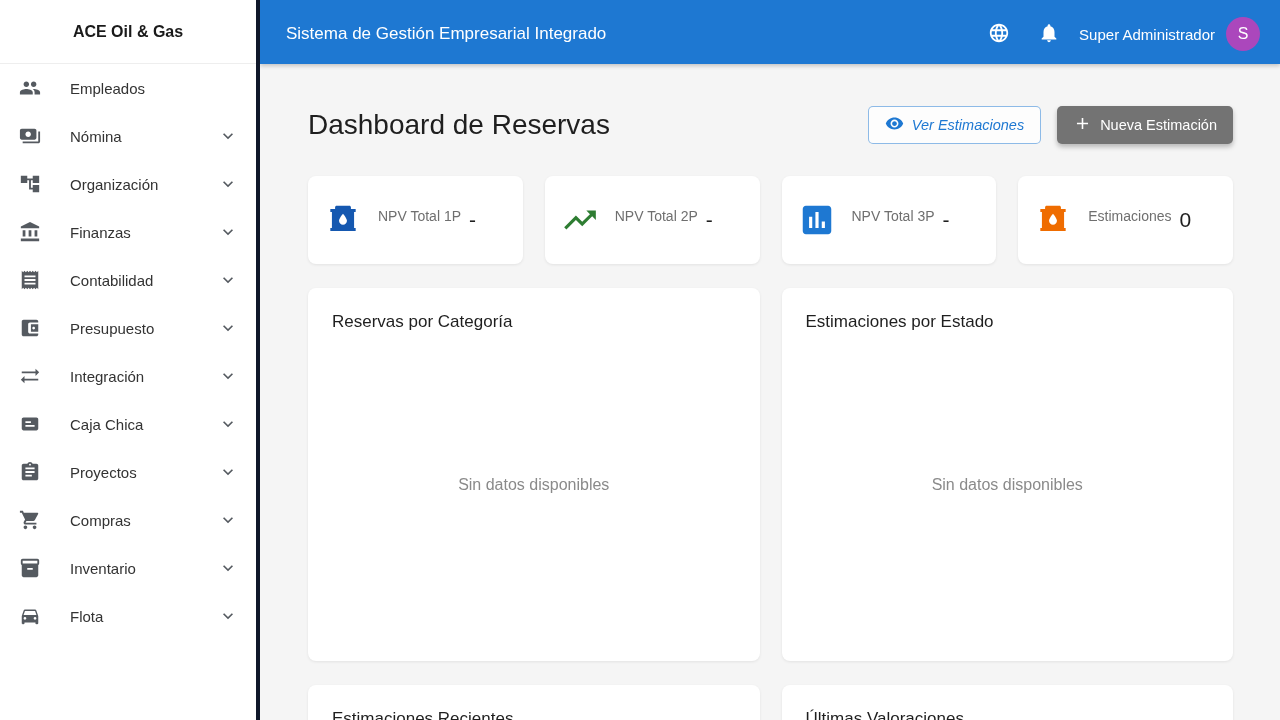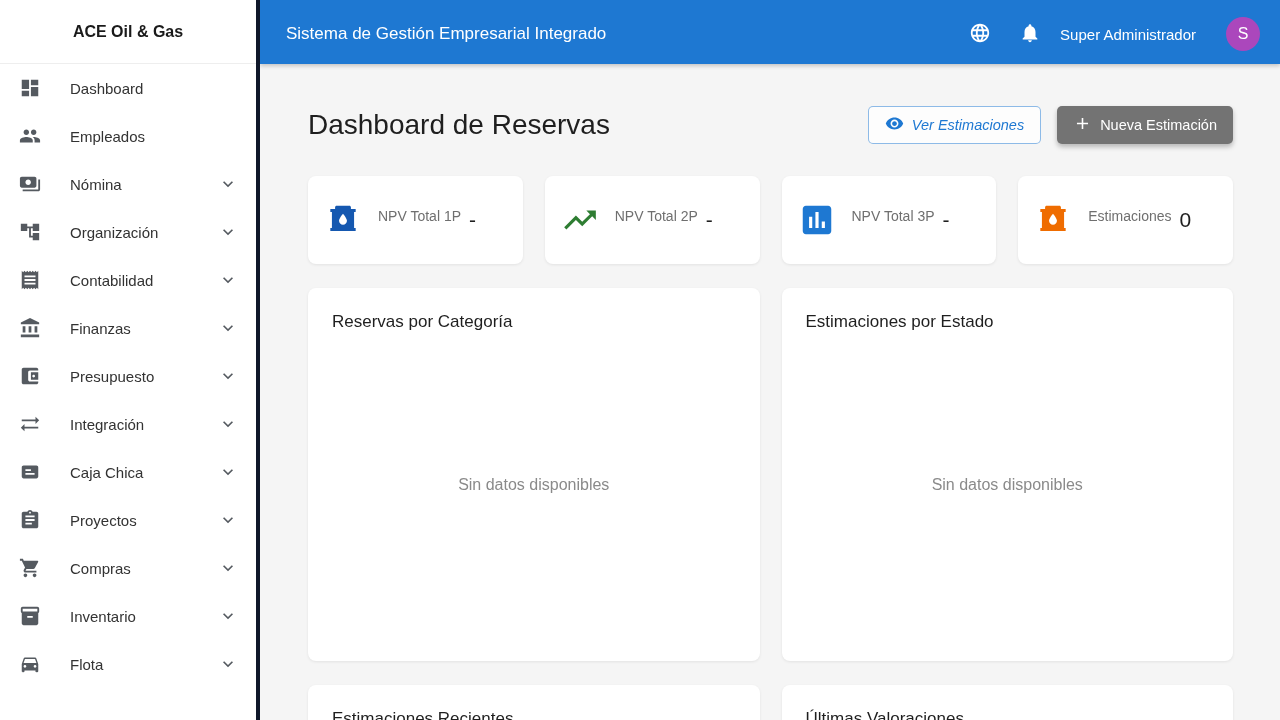--- a/index.html
+++ b/index.html
@@ -40,21 +40,21 @@
     color: #ffffff; box-shadow: 0 2px 4px rgba(0,0,0,0.2);
   }
   .topbar-title { font-size: 17px; font-weight: 400; flex: 1 1 auto; }
   .topbar-right { display: flex; align-items: center; gap: 10px; }
   .icon-btn {
     width: 40px; height: 40px; border-radius: 50%; display: flex;
     align-items: center; justify-content: center; cursor: pointer;
     background: transparent; border: none; color: #ffffff;
   }
   .icon-btn svg { width: 22px; height: 22px; }
-  .user-name { font-size: 15px; margin-right: 20px; white-space: nowrap; }
+  .user-name { font-size: 15px; margin-right: 1px; white-space: nowrap; }
   .avatar {
     width: 34px; height: 34px; border-radius: 50%;
     background: #ab47bc; color: #ffffff; font-size: 16px;
     display: flex; align-items: center; justify-content: center; cursor: pointer;
   }
 
   
   .content { flex: 1 1 auto; overflow: hidden; padding: 42px 47px 16px 48px; }
   .page-header { display: flex; align-items: center; margin-bottom: 32px; }
   .page-title { font-size: 28px; font-weight: 400; color: #1f1f1f; flex: 1 1 auto; }
@@ -107,28 +107,20 @@
 </style>
 </head>
 <body>
 
 <div class="app">
 
   <aside class="sidebar">
     <div class="logo">ACE Oil &amp; Gas</div>
     <nav>
 
-      <div class="nav-item">
-        <span class="nav-icon">
-            <svg viewBox="0 0 24 24" fill="currentColor">
-              <path d="M3 13h8V3H3v10zm0 8h8v-6H3v6zm10 0h8V11h-8v10zm0-18v6h8V3h-8z"></path>
-            </svg>
-          </span>
-        <span class="nav-label">Dashboard</span>
-      </div>
 
       <div class="nav-item">
         <span class="nav-icon">
             <svg viewBox="0 0 24 24" fill="currentColor">
               <path d="M16 11c1.66 0 2.99-1.34 2.99-3S17.66 5 16 5c-1.66 0-3 1.34-3 3s1.34 3 3 3zm-8 0c1.66 0 2.99-1.34 2.99-3S9.66 5 8 5C6.34 5 5 6.34 5 8s1.34 3 3 3zm0 2c-2.33 0-7 1.17-7 3.5V19h14v-2.5c0-2.33-4.67-3.5-7-3.5zm8 0c-.29 0-.62.02-.97.05 1.16.84 1.97 1.97 1.97 3.45V19h6v-2.5c0-2.33-4.67-3.5-7-3.5z"></path>
             </svg>
           </span>
         <span class="nav-label">Empleados</span>
       </div>
 
@@ -156,38 +148,38 @@
         <span class="chev">
             <svg viewBox="0 0 24 24" fill="currentColor">
               <path d="M7.41 8.59 12 13.17l4.59-4.58L18 10l-6 6-6-6z"></path>
             </svg>
           </span>
       </div>
 
       <div class="nav-item">
         <span class="nav-icon">
             <svg viewBox="0 0 24 24" fill="currentColor">
+              <path d="M4 10h3v7H4zM10.5 10h3v7h-3zM2 19h20v3H2zM17 10h3v7h-3zM12 1 2 6v2h20V6z"></path>
+            </svg>
+          </span>
+        <span class="nav-label">Finanzas</span>
+        <span class="chev">
+            <svg viewBox="0 0 24 24" fill="currentColor">
+              <path d="M7.41 8.59 12 13.17l4.59-4.58L18 10l-6 6-6-6z"></path>
+            </svg>
+          </span>
+      </div>
+
+      <div class="nav-item">
+        <span class="nav-icon">
+            <svg viewBox="0 0 24 24" fill="currentColor">
               <path d="M18 17H6v-2h12v2zm0-4H6v-2h12v2zm0-4H6V7h12v2zM3 22l1.5-1.5L6 22l1.5-1.5L9 22l1.5-1.5L12 22l1.5-1.5L15 22l1.5-1.5L18 22l1.5-1.5L21 22V2l-1.5 1.5L18 2l-1.5 1.5L15 2l-1.5 1.5L12 2l-1.5 1.5L9 2 7.5 3.5 6 2 4.5 3.5 3 2v20z"></path>
             </svg>
           </span>
         <span class="nav-label">Contabilidad</span>
-        <span class="chev">
-            <svg viewBox="0 0 24 24" fill="currentColor">
-              <path d="M7.41 8.59 12 13.17l4.59-4.58L18 10l-6 6-6-6z"></path>
-            </svg>
-          </span>
-      </div>
-
-      <div class="nav-item">
-        <span class="nav-icon">
-            <svg viewBox="0 0 24 24" fill="currentColor">
-              <path d="M4 10h3v7H4zM10.5 10h3v7h-3zM2 19h20v3H2zM17 10h3v7h-3zM12 1 2 6v2h20V6z"></path>
-            </svg>
-          </span>
-        <span class="nav-label">Finanzas</span>
         <span class="chev">
             <svg viewBox="0 0 24 24" fill="currentColor">
               <path d="M7.41 8.59 12 13.17l4.59-4.58L18 10l-6 6-6-6z"></path>
             </svg>
           </span>
       </div>
 
       <div class="nav-item">
         <span class="nav-icon">
             <svg viewBox="0 0 24 24" fill="currentColor">

